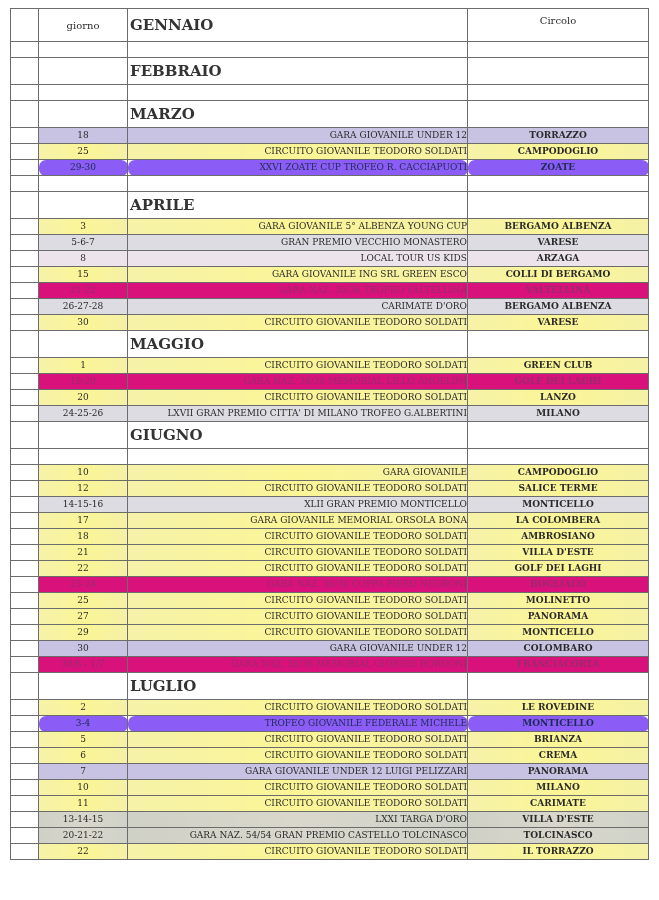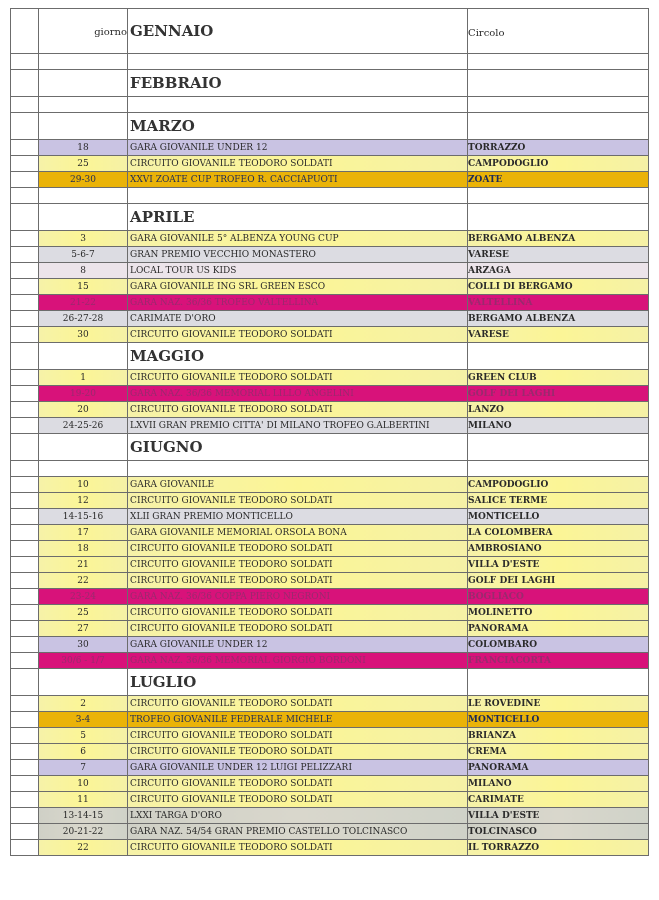--- a/index.html
+++ b/index.html
@@ -10,33 +10,33 @@
   }
   table.cal td {
     border: 1px solid #6c6c6c; padding: 0; overflow: hidden; white-space: nowrap;
     color: #2a2a2a;
   }
   col.c0 { width: 28px; }
   col.c1 { width: 89px; }
   col.c2 { width: 340px; }
   col.c3 { width: 181px; }
   .hdr td { height: 27px; }
-  .hdr .giorno { text-align: right; font-size: 10px; }
-  .hdr .circolo { text-align: left; font-size: 10px; vertical-align: top; padding-top: 18px; }
+  .hdr .giorno { text-align: center; font-size: 10px; }
+  .hdr .circolo { text-align: center; font-size: 10px; vertical-align: top; padding-top: 6px; }
   .month td { height: 26px; }
   .month .mname { font-size: 15px; font-weight: bold; padding-left: 2px; color: #333; }
   .spacer td { height: 15px; }
   .ev td { height: 15px; font-size: 9px; line-height: 15px; }
   .ev .day { text-align: center; }
-  .ev .name { padding-left: 2px; }
-  .ev .club { text-align: left; font-weight: bold; }
+  .ev .name { padding-left: 2px; text-align: right; }
+  .ev .club { text-align: center; font-weight: bold; }
   .ev .lead { background: #ffffff; }
   .yellow td.c { background: linear-gradient(90deg,#f6f2a8,#fbf596 50%,#f5f1a6); }
   .lavender td.c { background: #c9c3e3; }
-  .blue td.c { background: #eab308; color: #1d2a55; }
+  .blue td.c { background: #8b5cf6; color: #1d2a55; border-radius: 7px; }
   .magenta td.c { background: #d8127a; color: #9a2a6e; margin-left: 38px; }
   .gray td.c { background: #dcdce2; }
   .pinkish td.c { background: #ece4ea; }
   .graygreen td.c { background: linear-gradient(90deg,#cfd0c6,#d9d7cc 50%,#cfd2c8); }
 </style>
 </head>
 <body>
 
 <table class="cal">
   <colgroup>
@@ -243,20 +243,26 @@
         <td class="c day">25</td>
         <td class="c name">CIRCUITO GIOVANILE TEODORO SOLDATI</td>
         <td class="c club">MOLINETTO</td>
       </tr>
       <tr class="ev yellow">
         <td class="lead"></td>
         <td class="c day">27</td>
         <td class="c name">CIRCUITO GIOVANILE TEODORO SOLDATI</td>
         <td class="c club">PANORAMA</td>
       </tr>
+      <tr class="ev yellow">
+        <td class="lead"></td>
+        <td class="c day">29</td>
+        <td class="c name">CIRCUITO GIOVANILE TEODORO SOLDATI</td>
+        <td class="c club">MONTICELLO</td>
+      </tr>
       <tr class="ev lavender">
         <td class="lead"></td>
         <td class="c day">30</td>
         <td class="c name">GARA GIOVANILE UNDER 12</td>
         <td class="c club">COLOMBARO</td>
       </tr>
       <tr class="ev magenta">
         <td class="lead"></td>
         <td class="c day">30/6 - 1/7</td>
         <td class="c name">GARA NAZ. 36/36 MEMORIAL GIORGIO BORDONI</td>

